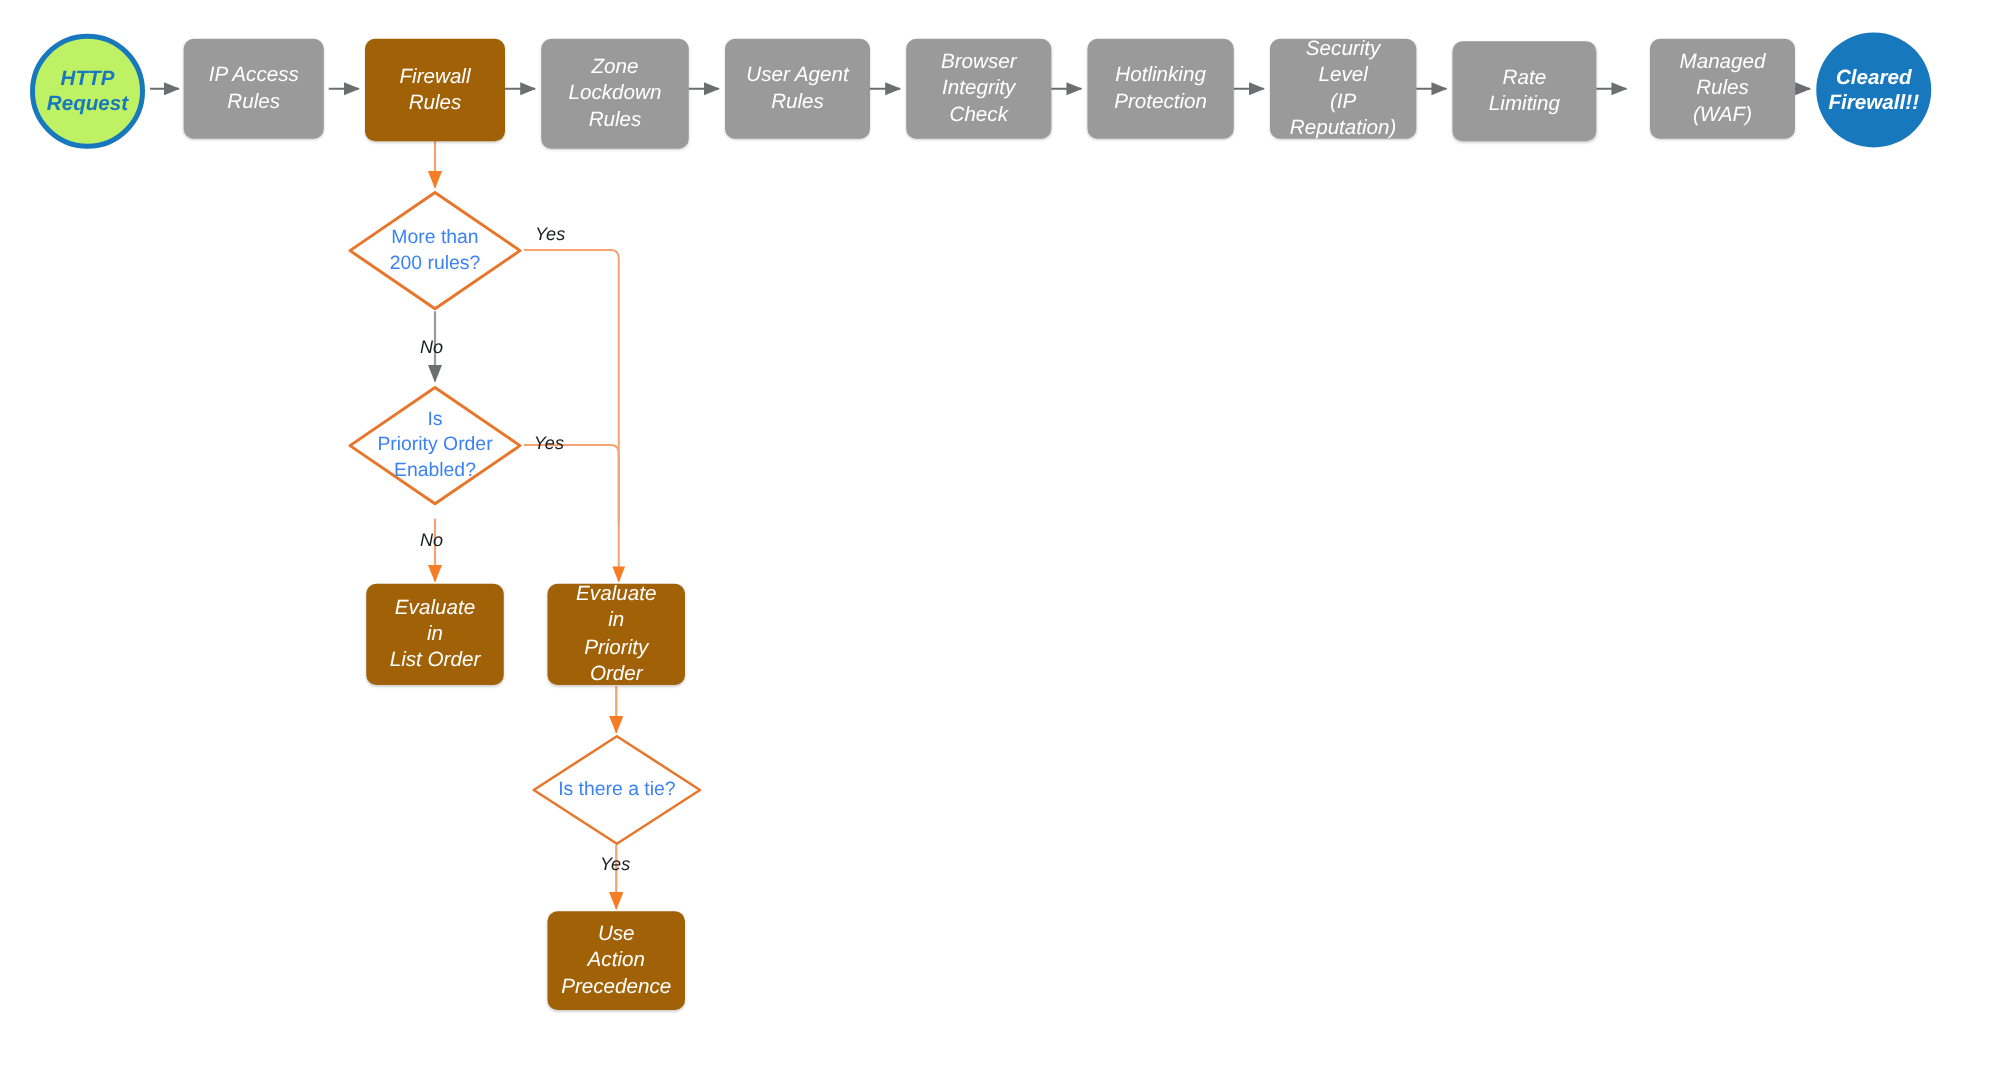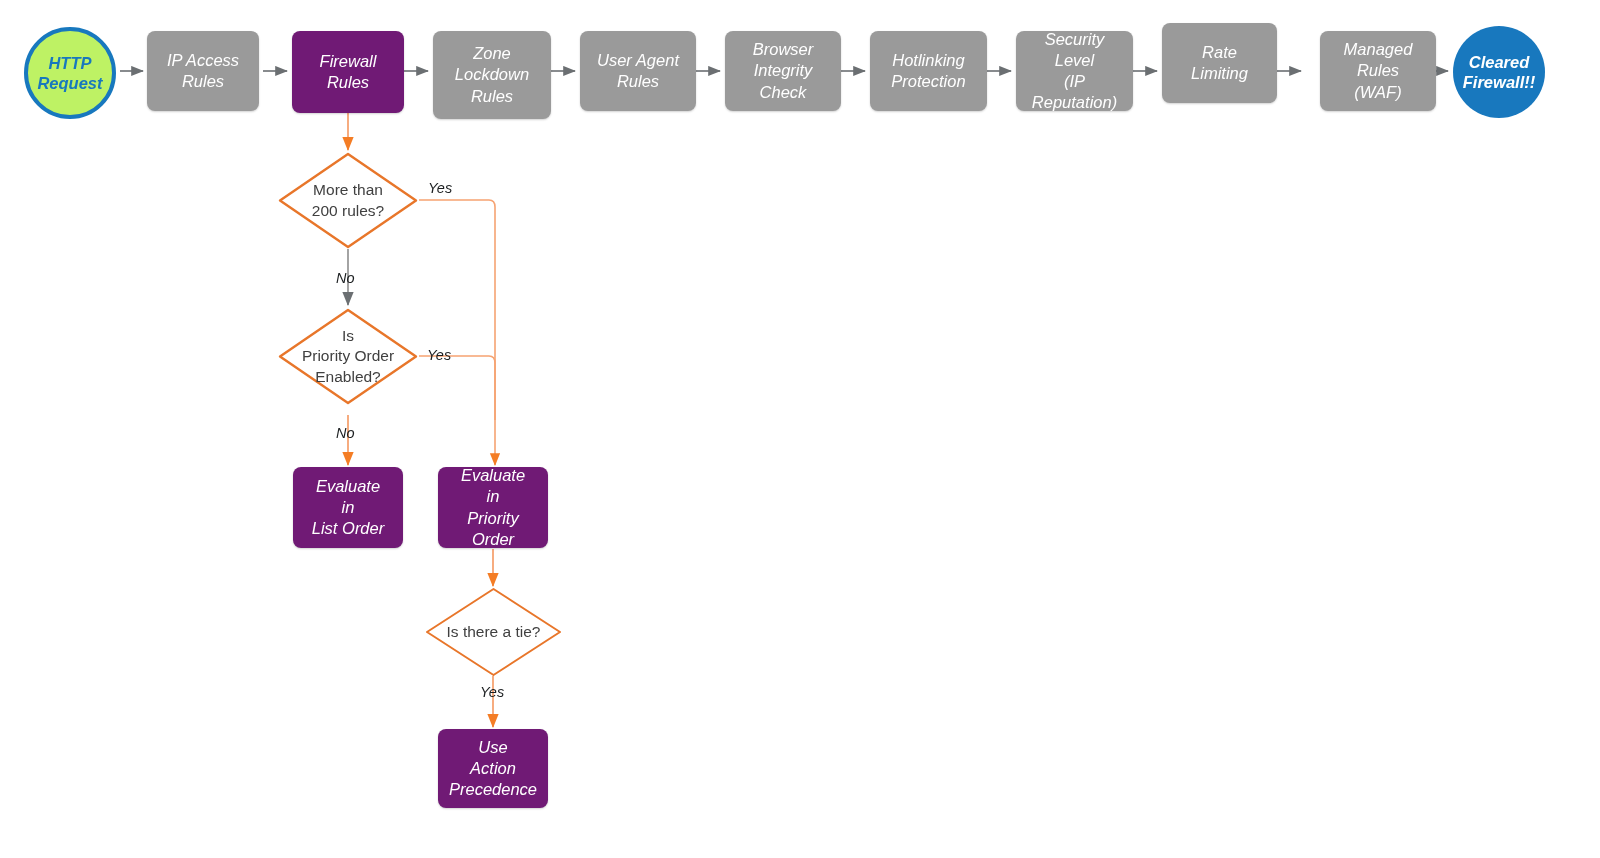--- a/index.html
+++ b/index.html
@@ -42,21 +42,21 @@
     font-size: 16.5px;
     line-height: 1.28;
     padding: 4px 6px;
     white-space: pre-line;
   }
   .node-box.gray {
     background: #9a9a9a;
     box-shadow: 0 1px 2px rgba(0,0,0,0.18);
   }
   .node-box.orange {
-    background: #701a75;
+    background: #a16207;
     box-shadow: 0 1px 2px rgba(0,0,0,0.18);
   }
 
   
   .node-circle {
     position: absolute;
     box-sizing: border-box;
     border-radius: 50%;
     display: flex;
     align-items: center;
@@ -90,21 +90,21 @@
     left: 0;
     top: 0;
     overflow: visible;
   }
   .node-diamond .dlabel {
     position: relative;
     z-index: 2;
     text-align: center;
     font-size: 15.5px;
     line-height: 1.3;
-    color: #404040;
+    color: #3b82f6;
     white-space: pre-line;
     padding: 0 6px;
   }
 
   
   .edge-label {
     position: absolute;
     font-size: 14.5px;
     font-style: italic;
     color: #1c1f21;
@@ -175,21 +175,21 @@
 Integrity
 Check</div>
 
   <div class="node-box gray" style="left:870px; top:31px; width:117px; height:80px;">Hotlinking
 Protection</div>
 
   <div class="node-box gray" style="left:1016px; top:31px; width:117px; height:80px;">Security
 Level
 (IP Reputation)</div>
 
-  <div class="node-box gray" style="left:1162px; top:23px; width:115px; height:80px;">Rate
+  <div class="node-box gray" style="left:1162px; top:33px; width:115px; height:80px;">Rate
 Limiting</div>
 
   <div class="node-box gray" style="left:1308px; top:31px; width:116px; height:80px;margin-left:12px;">Managed
 Rules
 (WAF)</div>
 
   <div class="node-circle solid-blue" style="left:1453px; top:26px; width:92px; height:92px;">Cleared
 Firewall!!</div>
 
   <div class="node-diamond" style="left:278px; top:152px; width:140px; height:97px;">

